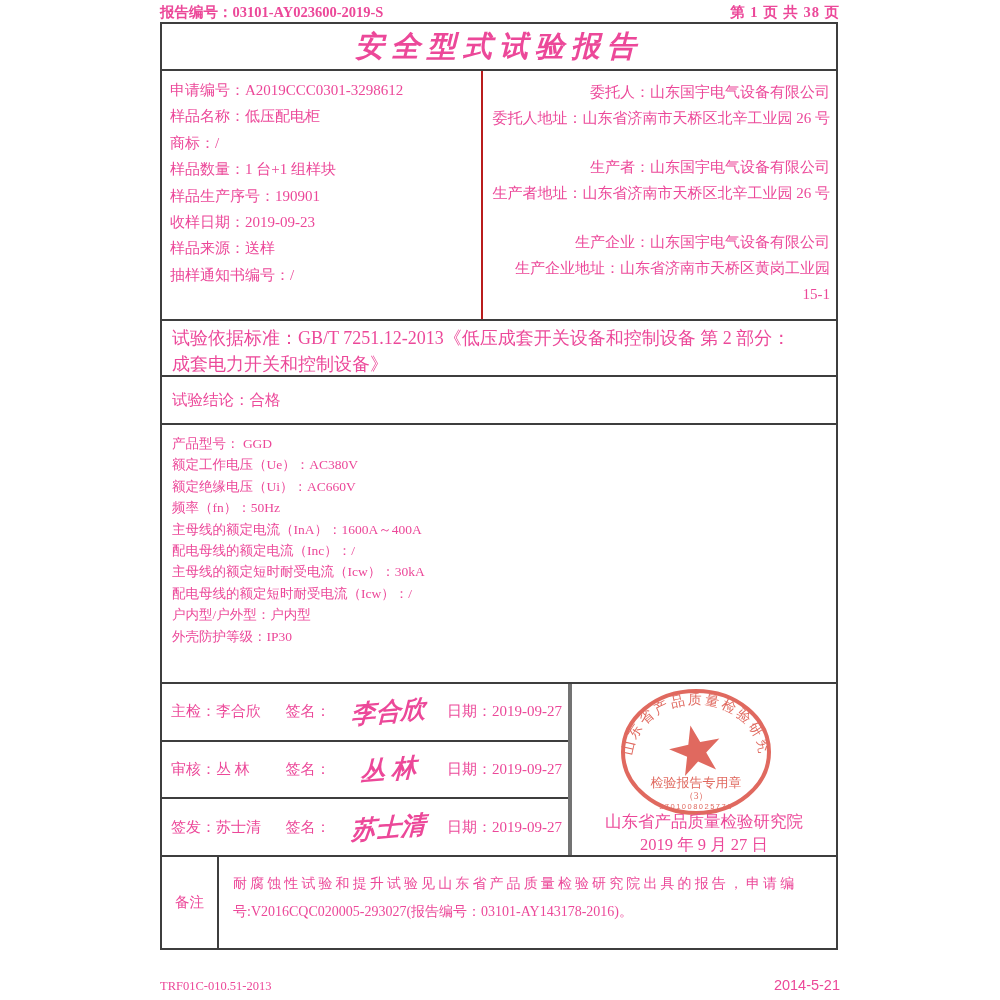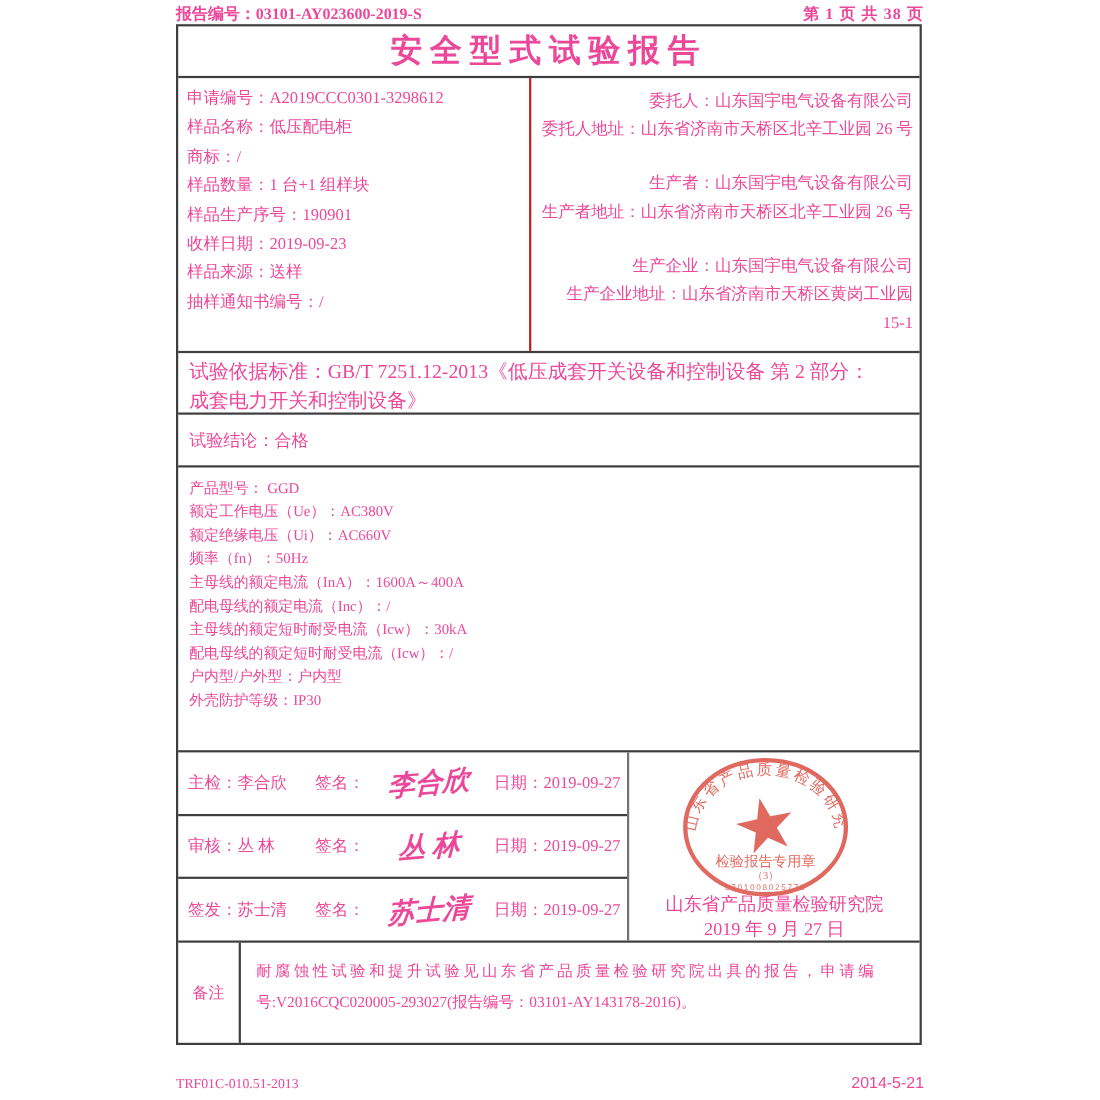--- a/index.html
+++ b/index.html
@@ -8,21 +8,21 @@
 
   
   .doc-header{position:absolute;left:160px;top:3px;width:680px;display:flex;
               justify-content:space-between;font-size:14.5px;font-weight:bold;}
   .doc-header .right{letter-spacing:1px;}
 
   
   .table{position:absolute;left:160px;top:22px;width:678px;
          border:2px solid #3e3e3e;box-sizing:border-box;background:#fff;}
   .row{border-top:2px solid #3e3e3e;box-sizing:border-box;}
-  .row:first-child{border-top:none;}
+  .row:first-child{border-top:none;font-style:italic;}
 
   .title-row{height:45px;line-height:45px;text-align:center;font-size:29px;
              font-weight:600;letter-spacing:7px;}
 
   .info-row{display:flex;height:250px;}
   .info-left{width:351px;border-right:2px solid #b91c1c;box-sizing:border-box;
              padding:6px 6px 4px 8px;font-size:15px;}
   .info-left .ln{line-height:26.4px;white-space:nowrap;}
   .info-right{flex:1;padding:8px 6px 0 10px;font-size:15px;}
   .info-right .grp{margin-bottom:23px;}
@@ -31,21 +31,21 @@
   .info-right .indent{padding-left:105px;}
 
   .basis-row{height:56px;padding:4px 10px 0;font-size:18px;line-height:26px;overflow:hidden;}
   .basis-row .ln{white-space:nowrap;}
   .conclusion-row{height:48px;padding:13px 10px 0;font-size:15.5px;box-sizing:border-box;}
 
   .product-row{height:259px;padding:8px 10px 0;font-size:13.5px;box-sizing:border-box;overflow:hidden;}
   .product-row .ln{line-height:21.4px;white-space:nowrap;}
 
   .sig-section{display:flex;height:173px;}
-  .sig-rows{width:410px;border-right:2px solid #737373;box-sizing:border-box;
+  .sig-rows{width:410px;border-right:4px solid #737373;box-sizing:border-box;
             display:flex;flex-direction:column;}
   .sig-row{display:flex;align-items:center;padding:0 6px 0 9px;font-size:15px;
            box-sizing:border-box;border-top:2px solid #3e3e3e;flex:1;}
   .sig-row:first-child{border-top:none;}
   .sig-role{width:118px;white-space:nowrap;}
   .sig-label{white-space:nowrap;}
   .sig-script{display:inline-block;width:118px;text-align:center;font-size:25px;
               font-weight:700;font-style:italic;
               transform:rotate(-5deg) skewX(-6deg);white-space:nowrap;}
   .sig-date{white-space:nowrap;margin-left:2px;}

